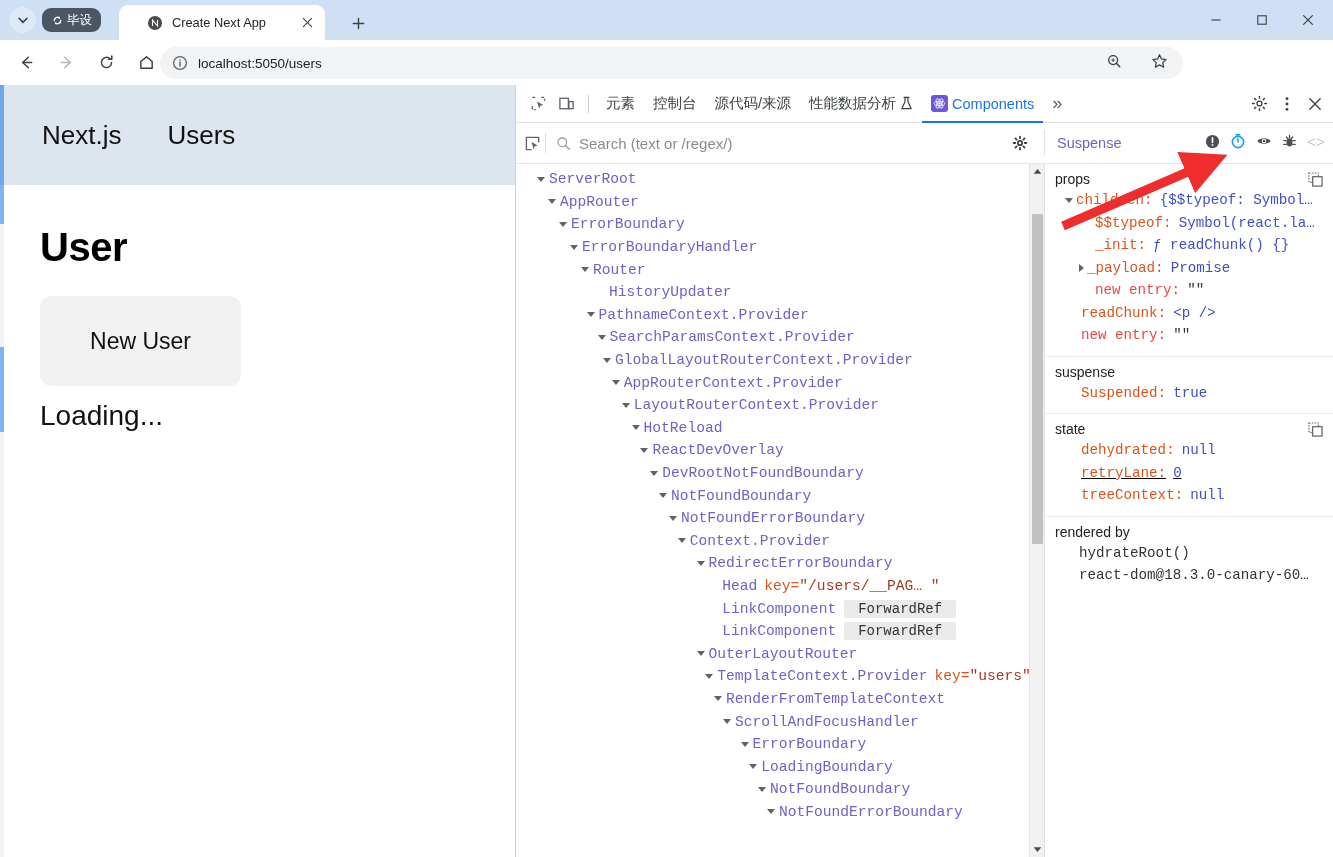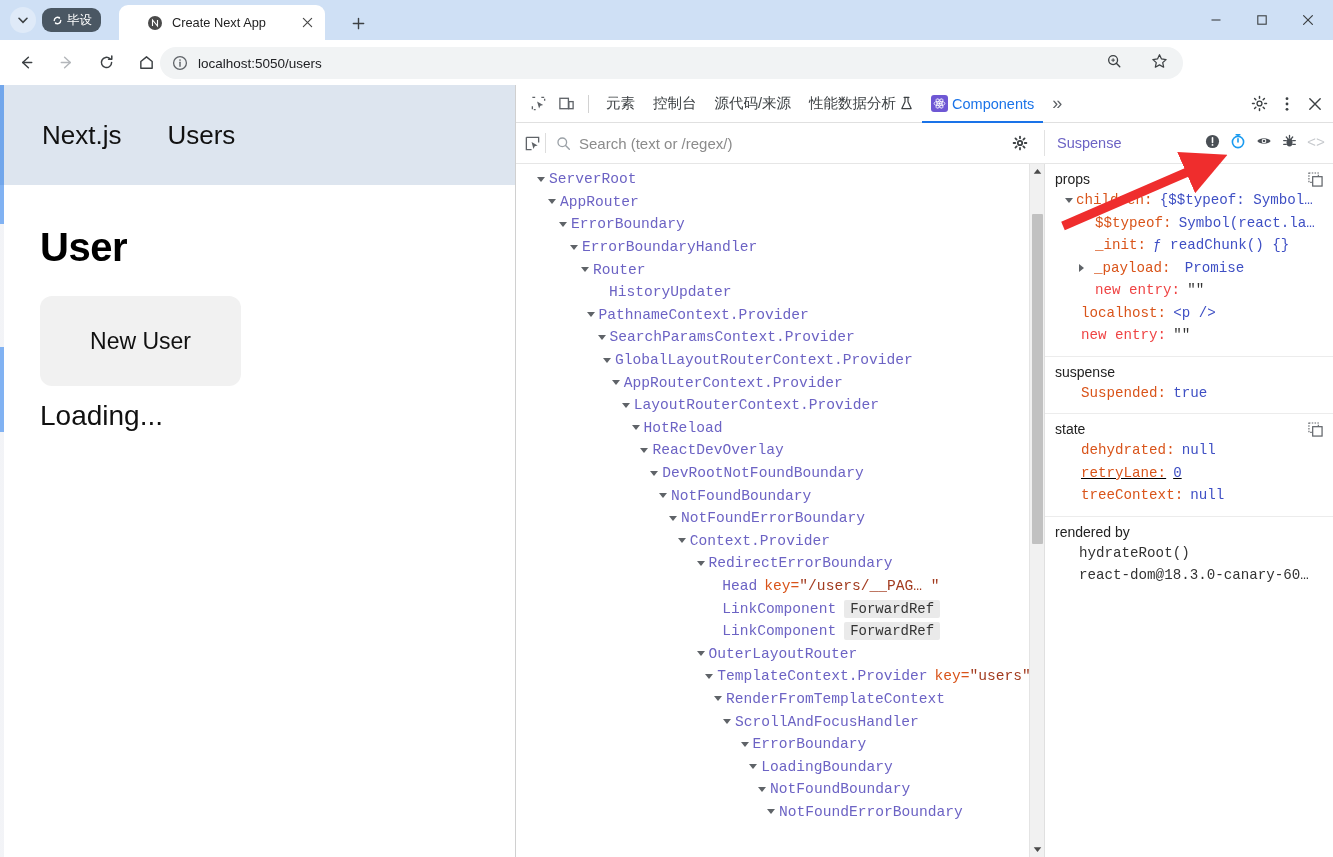--- a/index.html
+++ b/index.html
@@ -151,21 +151,21 @@
   }
   .arrow.collapsed {
     border-top: 4.5px solid transparent; border-bottom: 4.5px solid transparent;
     border-left: 5.5px solid #5f6368; border-right: none;
   }
   .arrow.none { border: none; width: 13px; }
   .attr-key { color: #d9541a; margin-left: 7px; }
   .attr-val { color: #a23b1f; }
   .badge-fwd {
     background: #eaeaea; color: #333; font-family: "Liberation Mono", monospace;
-    font-size: 14px; padding: 1px 6px; margin-left: 8px; border-radius: 2px;
+    font-size: 14px; padding: 1px 14px; margin-left: 8px; border-radius: 2px;
   }
 
   .tree-scrollbar {
     position: absolute; right: 0; top: 0; width: 15px; height: 100%;
     background: #f1f1f1; border-left: 1px solid #e4e4e4;
   }
   .sb-arrow { height: 15px; display: flex; align-items: center; justify-content: center; }
   .sb-thumb {
     position: absolute; left: 2px; width: 11px; top: 50px; height: 330px;
     background: #c1c1c1; border-radius: 1px;
@@ -616,33 +616,33 @@
               <div class="insp-row" style="padding-left: 24px;">
                 <span class="arrow none"></span>
                 <span class="k-orange">$$typeof:</span>
                 <span class="v-blue" style="margin-left: 7px;">Symbol(react.la…</span>
               </div>
               <div class="insp-row" style="padding-left: 24px;">
                 <span class="arrow none"></span>
                 <span class="k-orange">_init:</span>
                 <span class="v-blue" style="margin-left: 7px;">ƒ readChunk() {}</span>
               </div>
-              <div class="insp-row" style="padding-left: 24px; gap: 7px;">
+              <div class="insp-row" style="padding-left: 24px;">
                 <span class="arrow collapsed"></span>
                 <span class="k-orange">_payload:</span>
                 <span class="v-blue" style="margin-left: 7px;">Promise</span>
               </div>
               <div class="insp-row" style="padding-left: 24px;">
                 <span class="arrow none"></span>
                 <span class="k-grey">new entry:</span>
                 <span class="v-plain" style="margin-left: 7px;">""</span>
               </div>
               <div class="insp-row" style="padding-left: 10px;">
                 <span class="arrow none"></span>
-                <span class="k-orange">localhost:</span>
+                <span class="k-orange">readChunk:</span>
                 <span class="v-blue" style="margin-left: 7px;">&lt;p /&gt;</span>
               </div>
               <div class="insp-row" style="padding-left: 10px;">
                 <span class="arrow none"></span>
                 <span class="k-grey">new entry:</span>
                 <span class="v-plain" style="margin-left: 7px;">""</span>
               </div>
             </div>
         </div>
 

